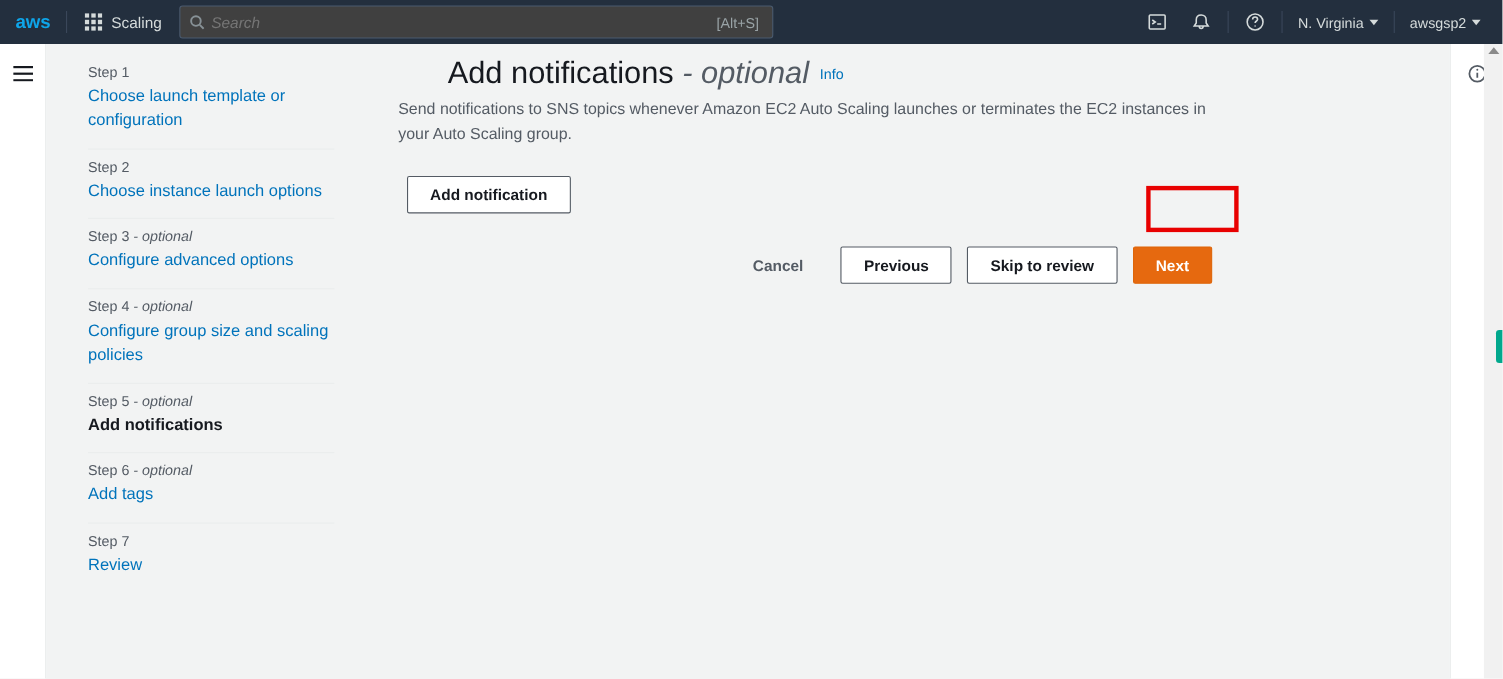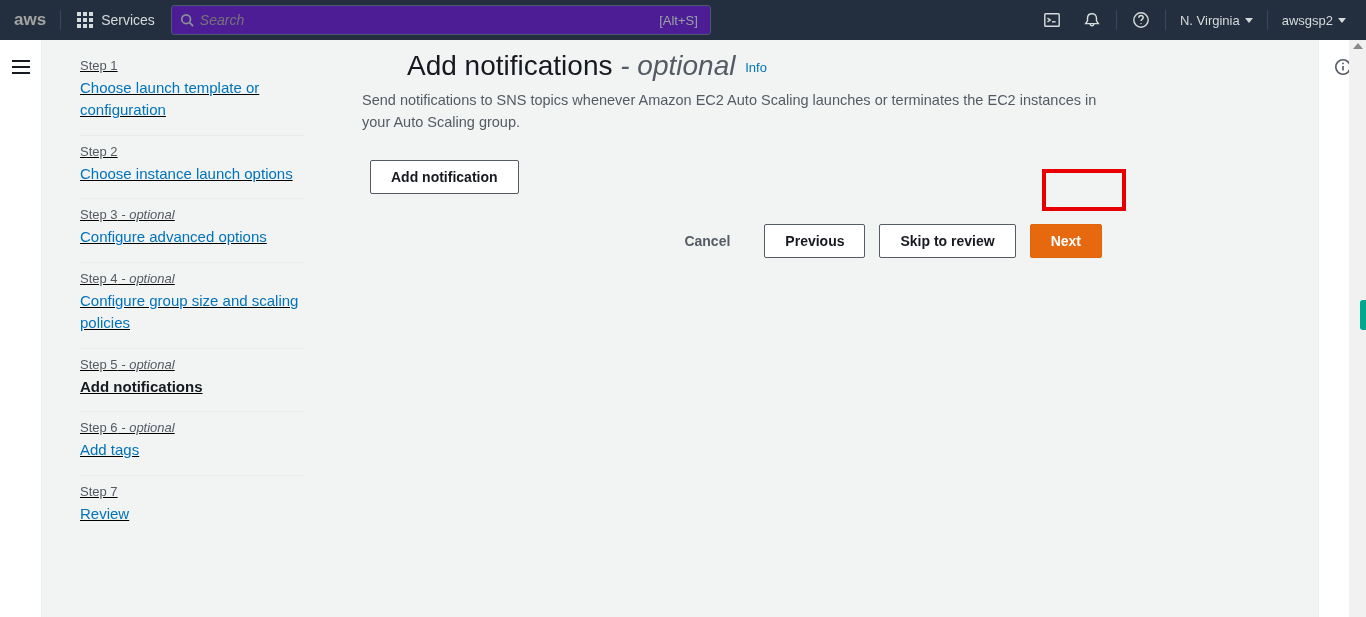--- a/index.html
+++ b/index.html
@@ -1,44 +1,44 @@
 <!DOCTYPE html>
 <html><head>
   <meta charset="utf-8">
   <style>
     * { margin: 0; padding: 0; box-sizing: border-box; font-family: "Amazon Ember", "Helvetica Neue", Arial, sans-serif; }
     body { width: 1366px; height: 617px; background: #f2f3f3; overflow: hidden; position: relative; }
 
     
     .topnav { background: #232f3e; height: 40px; display: flex; align-items: center; padding: 0 14px; color: #fff; gap: 10px; }
-    .logo { font-weight: 700; font-size: 17px; color: #a3a3a3; display: flex; align-items: center; }
+    .logo { font-weight: 700; font-size: 17px; color: #0ea5e9; display: flex; align-items: center; }
     .logo-wrap{display:flex;flex-direction:column;align-items:center;margin-right:4px;}
     .vsep { width: 1px; height: 20px; background: #3a475a; }
     .services-btn { display: flex; align-items: center; gap: 8px; color: #d5dbdb; font-size: 14px; cursor: pointer; padding: 0 6px;}
     .grid-icon { width: 16px; height: 16px; display:inline-block;}
     .grid-icon svg{display:block;}
-    .search-wrap { display: flex; align-items: center; background: #4c1d95; border:1px solid #4a5a6e; border-radius: 3px; height: 30px; width: 540px; padding: 0 8px; gap: 6px; }
+    .search-wrap { display: flex; align-items: center; background: #404040; border:1px solid #4a5a6e; border-radius: 3px; height: 30px; width: 540px; padding: 0 8px; gap: 6px; }
     .search-wrap .mag { width: 14px; height: 14px; color:#879196;}
     .search-wrap input { flex: 1; background: transparent; border: none; color: #879196; font-size: 14px; font-style: italic; outline: none; }
     .search-wrap .shortcut { color: #99a3a6; font-size: 13px; padding-right:4px;}
     .spacer { flex: 1; }
     .topnav-right { display: flex; align-items: center; gap: 8px; }
     .ticon { width: 32px; height: 32px; display:flex; align-items:center; justify-content:center; color:#d5dbdb; cursor:pointer;}
     .region, .user { color: #d5dbdb; font-size: 13px; display:flex; align-items:center; gap:5px; cursor:pointer; padding:0 6px;}
     .caret-down { width:0;height:0;border-left:4px solid transparent;border-right:4px solid transparent;border-top:5px solid #d5dbdb;}
 
     
     .page-row { display: flex; position: relative; height: calc(617px - 40px); }
     .rail { width: 42px; border-right:1px solid #eaeded; background:#fff; display:flex; justify-content:center; padding-top:20px;}
     .rail .hamburger{cursor:pointer;}
     .main-scroll { flex:1; overflow: hidden; position:relative; }
     .content-wrap{ display:flex; padding-left:0; height:100%;}
 
     
-    .steps { width: 280px; padding: 10px 0 0 38px; text-decoration: underline; }
+    .steps { width: 280px; padding: 10px 0 0 38px; }
     .step-block { padding: 8px 0 14px 0; border-bottom: 1px solid #eaeded; margin-right:18px;}
     .step-block:last-child{border-bottom:none;}
     .step-num { color: #545b64; font-size: 13px; margin-bottom:4px;}
     .step-num .opt{ font-style: italic; }
     .step-link { color: #0073bb; font-size: 15px; line-height: 1.45; cursor:pointer; }
     .step-link.active{ color:#16191f; font-weight:700; cursor:default;}
 
     
     .panel { flex:1; padding: 10px 40px 0 40px; max-width: 820px;}
     .panel h1 { font-size: 28px; font-weight:400; color:#16191f;margin-left:45px; }
@@ -83,21 +83,21 @@
           <rect x="6" y="0" width="4" height="4"></rect>
           <rect x="12" y="0" width="4" height="4"></rect>
           <rect x="0" y="6" width="4" height="4"></rect>
           <rect x="6" y="6" width="4" height="4"></rect>
           <rect x="12" y="6" width="4" height="4"></rect>
           <rect x="0" y="12" width="4" height="4"></rect>
           <rect x="6" y="12" width="4" height="4"></rect>
           <rect x="12" y="12" width="4" height="4"></rect>
         </svg>
     </span>
-    <span>Services</span>
+    <span>Scaling</span>
   </div>
   <div class="search-wrap">
     <span class="mag">
       <svg viewBox="0 0 16 16" width="14" height="14" fill="none" stroke="#879196" stroke-width="2">
           <circle cx="7" cy="7" r="5"></circle>
           <line x1="11" y1="11" x2="15" y2="15"></line>
         </svg>
     </span>
     <input type="text" placeholder="Search" style="">
     <span class="shortcut">[Alt+S]</span>

